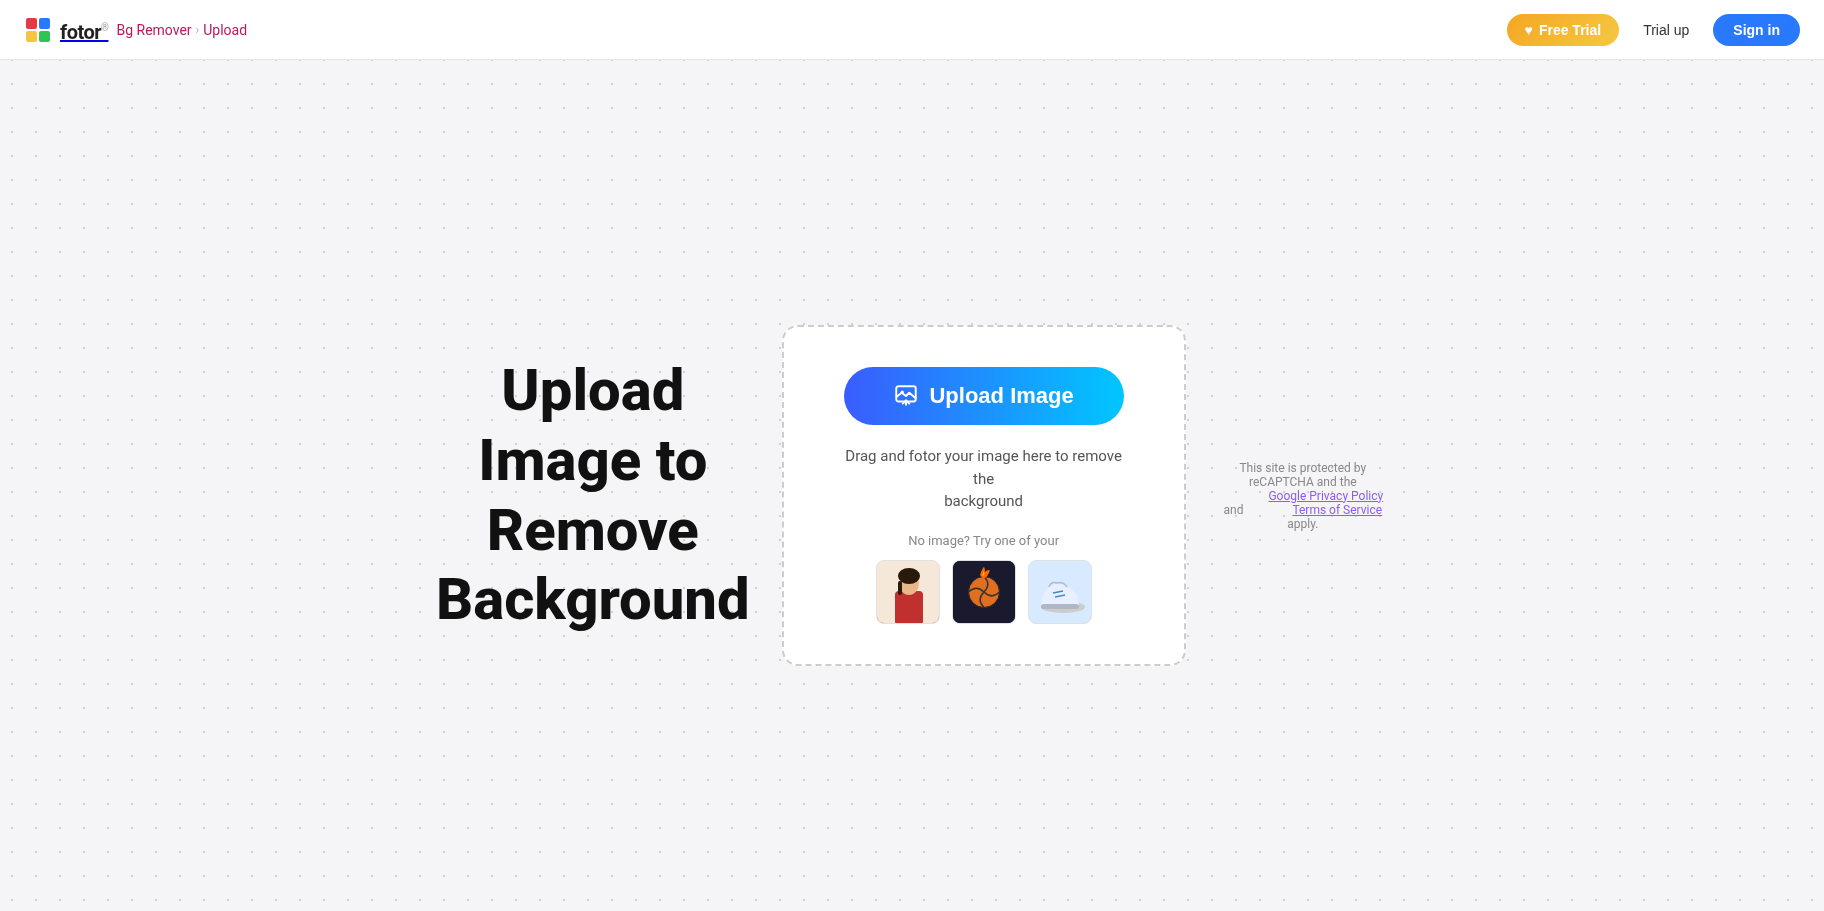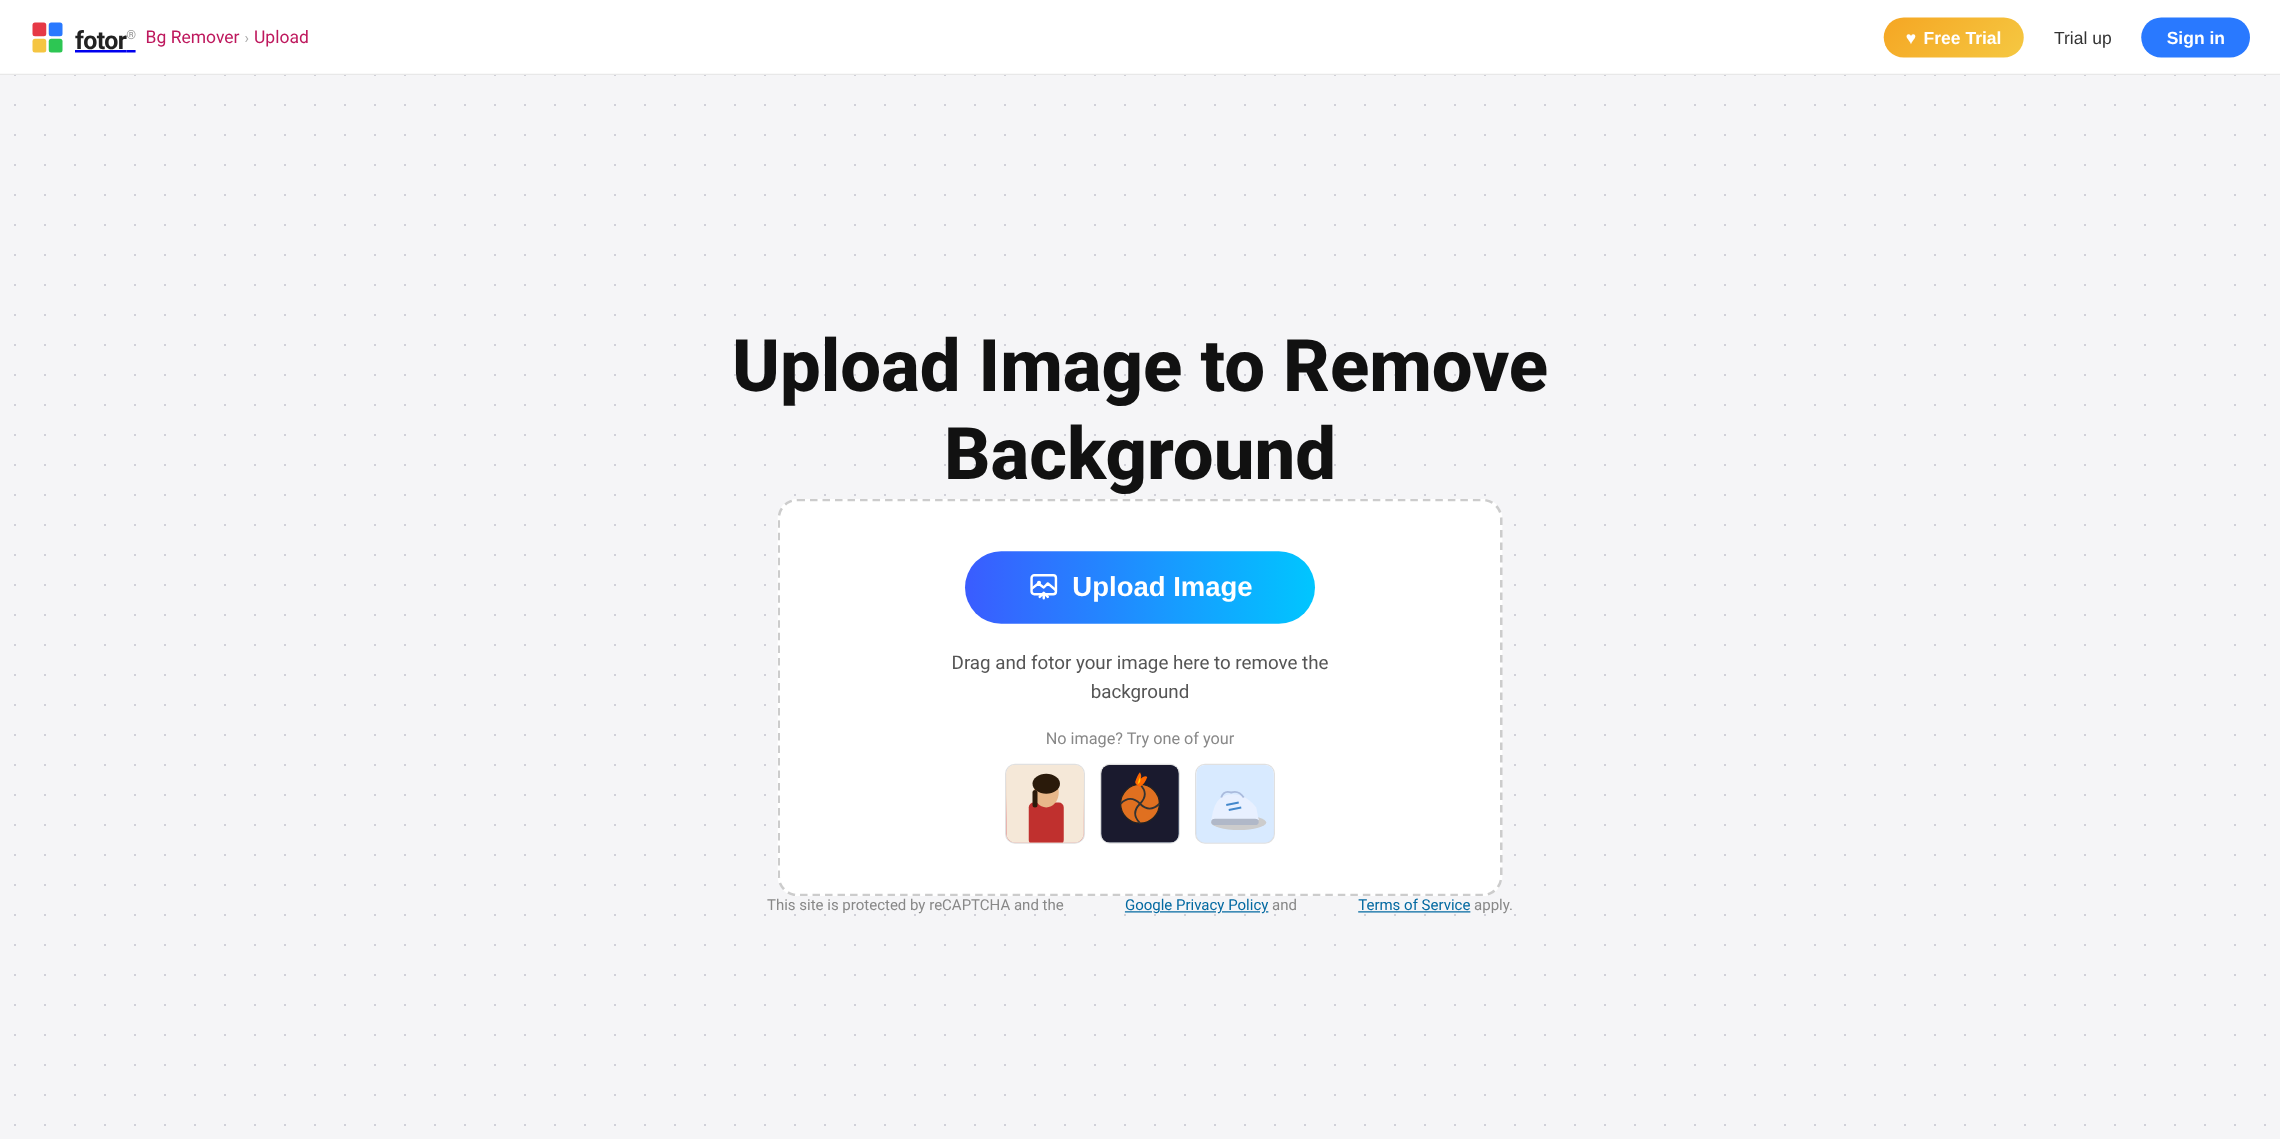--- a/index.html
+++ b/index.html
@@ -130,22 +130,22 @@
       padding-top: 60px;
       display: flex;
       flex-direction: column;
       align-items: center;
       justify-content: center;
       min-height: 100vh;
     }
 
     .content-wrapper {
       display: flex;
-      flex-direction: column;
-      align-items: center;
+      align-items: center;
+      gap: 32px;
       padding: 60px 24px 40px;
       width: 100%;
       max-width: 1000px;
       justify-content: space-between;
     }
 
     .page-title {
       text-align: center;
       font-size: 58px;
       font-weight: 800;
@@ -248,21 +248,21 @@
     }
 
     
     .footer-note {
       font-size: 12px;
       color: #888;
       text-align: center;
     }
 
     .footer-note a {
-      color: #0369a1;
+      color: #8b5cf6;
       text-decoration: underline;
       margin-left: 46px;
     }
   </style>
 </head>
 <body>
 
 <header>
   <div class="header-left">
     <a class="fotor-logo" href="#">

